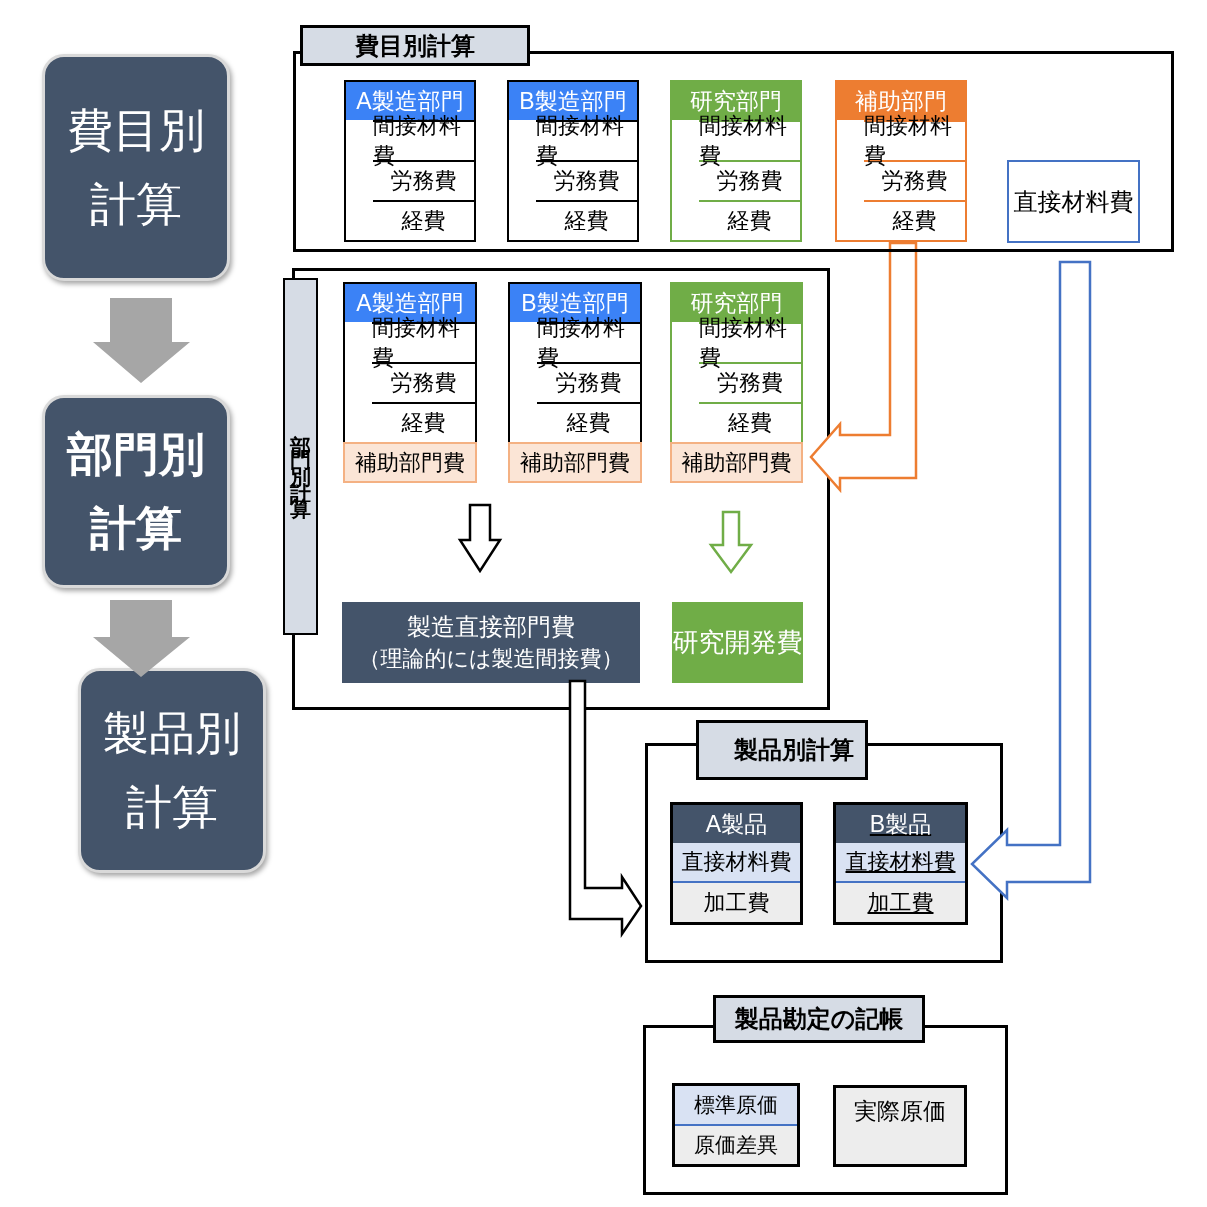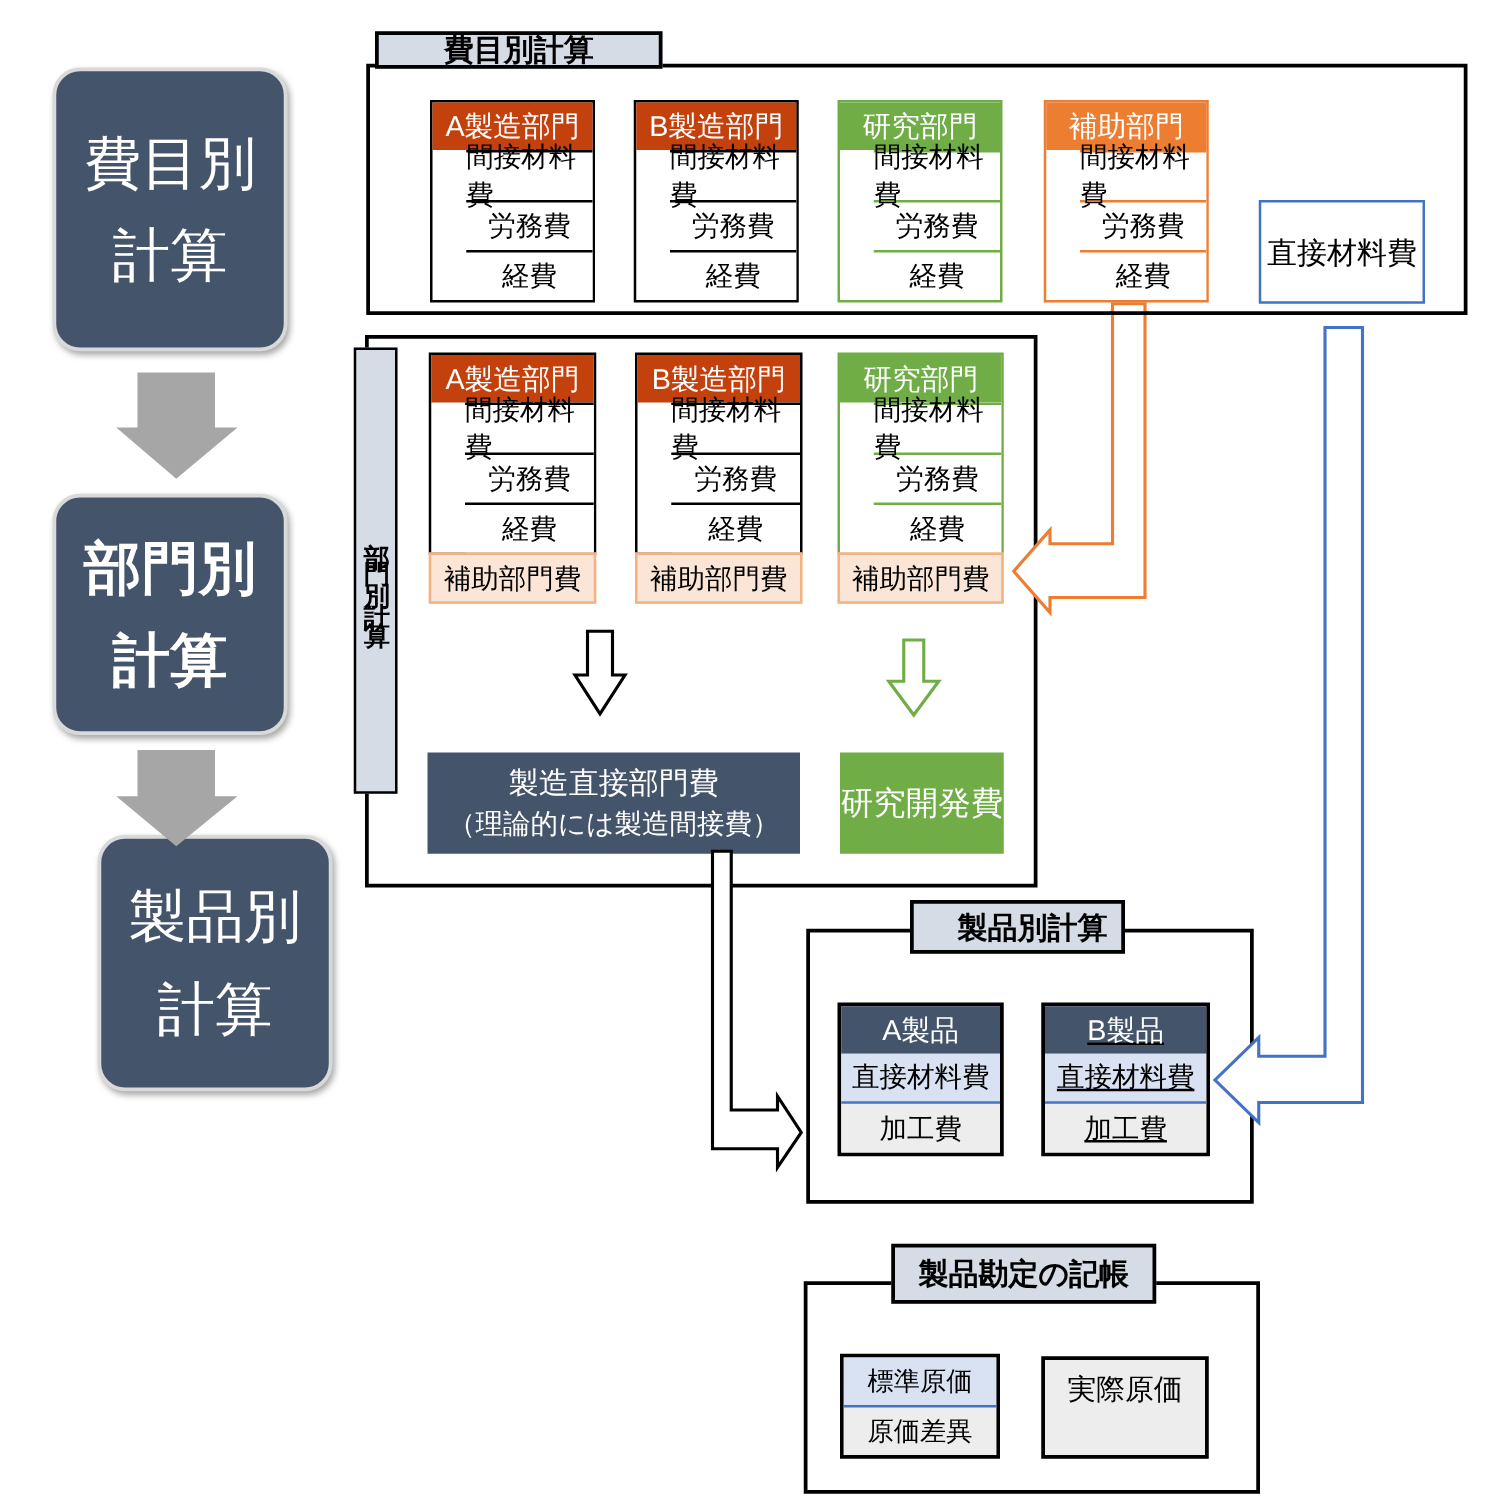--- a/index.html
+++ b/index.html
@@ -27,21 +27,21 @@
     background:#D6DCE5;border:2px solid #000;z-index:5;
     display:flex;align-items:center;justify-content:center;
   }
   .strip span{
     writing-mode:vertical-rl;text-orientation:upright;
     font-weight:bold;font-size:21px;letter-spacing:16px;
   }
   
   .tbl{border:2px solid #000;background:#fff;z-index:3;}
   .tbl .hd{height:38px;display:flex;align-items:center;justify-content:center;
-    background:#c2410c;color:#fff;font-size:23px;}
+    background:#3b82f6;color:#fff;font-size:23px;}
   .tbl .row{height:38px;border-top:2px solid #000;display:flex;align-items:center;
     justify-content:center;font-size:22px;background:#fff;margin-left:27px;}
   .tbl.green{border-color:#70AD47;}
   .tbl.green .hd{background:#70AD47;}
   .tbl.green .row{border-top-color:#70AD47;}
   .tbl.orange{border-color:#ED7D31;}
   .tbl.orange .hd{background:#ED7D31;}
   .tbl.orange .row{border-top-color:#ED7D31;}
   
   .xrow{
@@ -96,21 +96,21 @@
   <div class="abs flowbox" style="top:395px;height:193px;font-weight:bold;">
     <div>部門別</div>
     <div>計算</div>
   </div>
   <div class="abs flowbox" style="top:668px;height:205px;margin-left:36px;">
     <div>製品別</div>
     <div>計算</div>
   </div>
 
   <div class="abs sec" style="left:293px;top:51px;width:881px;height:201px;"></div>
-  <div class="abs seclabel" style="left:300px;top:25px;width:230px;height:30px;justify-content:center;">
+  <div class="abs seclabel" style="left:300px;top:25px;width:230px;height:41px;justify-content:center;">
     <span>費目別計算</span>
   </div>
 
   <div class="abs tbl" style="left:344px;top:80px;width:132px;">
     <div class="hd">A製造部門</div>
     <div class="row">間接材料費</div>
     <div class="row">労務費</div>
     <div class="row">経費</div>
   </div>
   <div class="abs tbl" style="left:507px;top:80px;width:132px;">
@@ -166,21 +166,21 @@
 
   <div class="abs resdark" style="left:342px;top:602px;width:298px;height:81px;">
     <div class="l1">製造直接部門費</div>
     <div class="l2">（理論的には製造間接費）</div>
   </div>
   <div class="abs resgreen" style="left:672px;top:602px;width:131px;height:81px;">
     <span>研究開発費</span>
   </div>
 
   <div class="abs sec" style="left:645px;top:743px;width:358px;height:220px;"></div>
-  <div class="abs seclabel" style="left:728px;top:720px;width:172px;height:43px;padding-left:24px;">
+  <div class="abs seclabel" style="left:696px;top:720px;width:172px;height:60px;padding-left:24px;">
     <span>製品別計算</span>
   </div>
 
   <div class="abs ptbl" style="left:670px;top:802px;width:133px;">
     <div class="hd">A製品</div>
     <div class="r1">直接材料費</div>
     <div class="r2">加工費</div>
   </div>
   <div class="abs ptbl" style="left:833px;top:802px;width:135px;text-decoration:underline;">
     <div class="hd">B製品</div>

